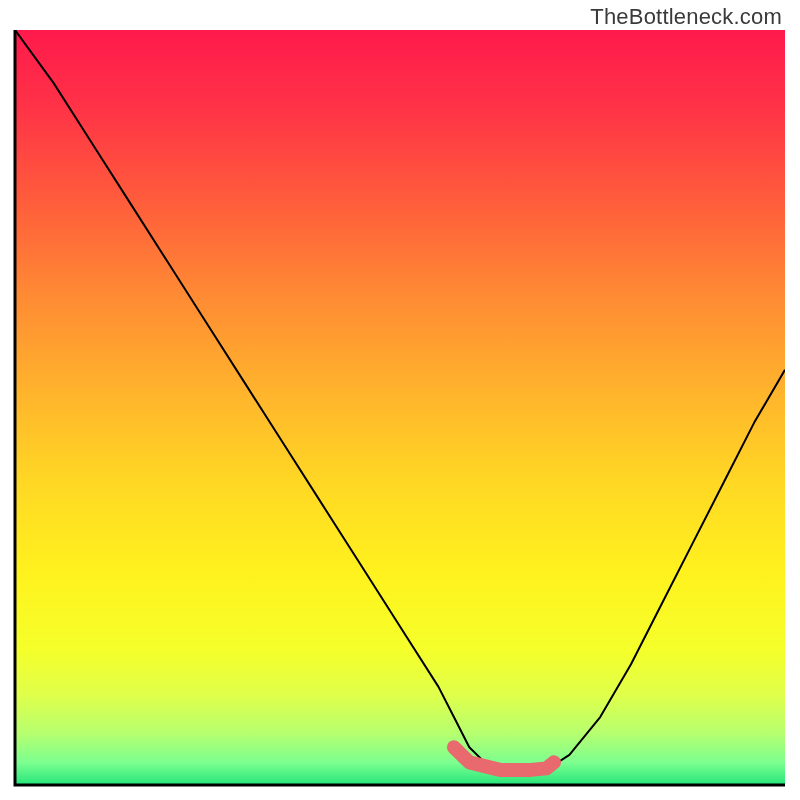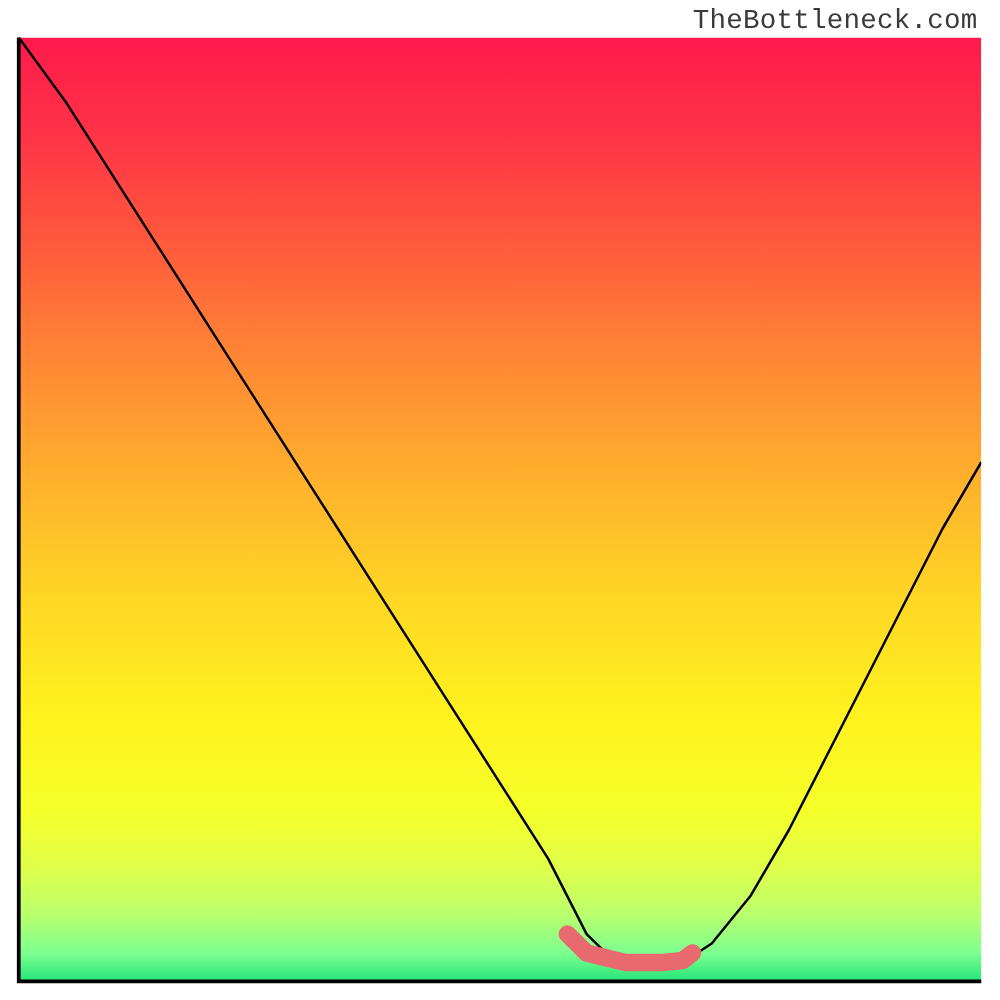--- a/index.html
+++ b/index.html
@@ -9,21 +9,20 @@
     height: 800px;
     overflow: hidden;
     font-family: Arial, Helvetica, sans-serif;
   }
   .frame {
     position: relative;
     width: 800px;
     height: 800px;
     background: #ffffff;
     box-sizing: border-box;
-    font-family: Liberation Mono, monospace;
   }
   .watermark {
     position: absolute;
     top: 4px;
     right: 18px;
     color: #3a3a3a;
     font-size: 22px;
     font-weight: 400;
     letter-spacing: 0.2px;
   }

